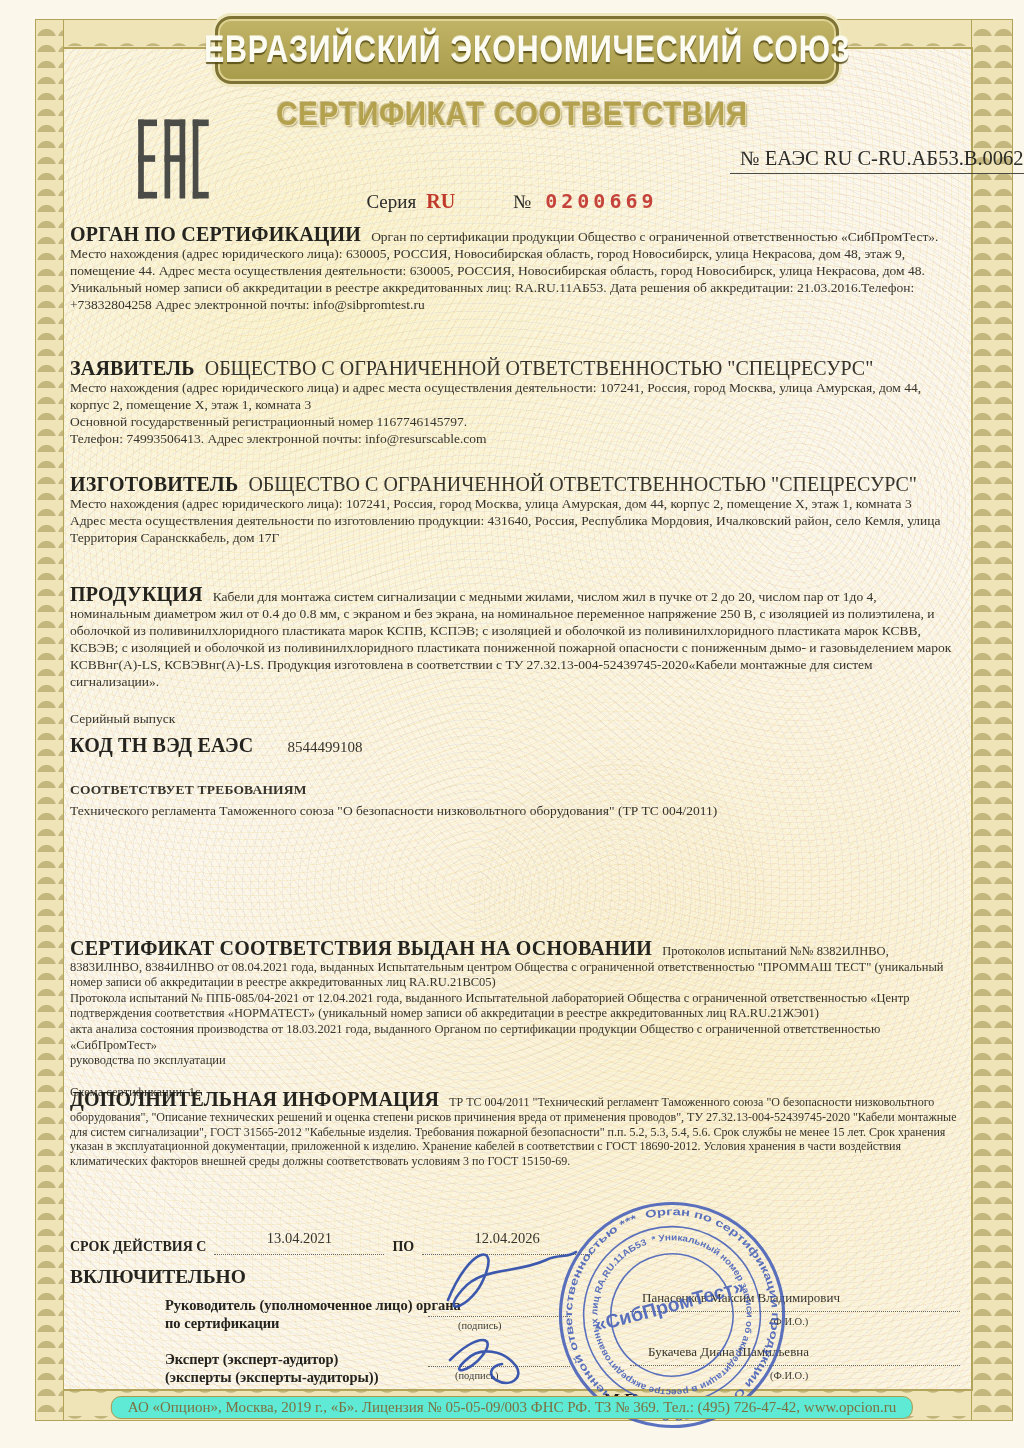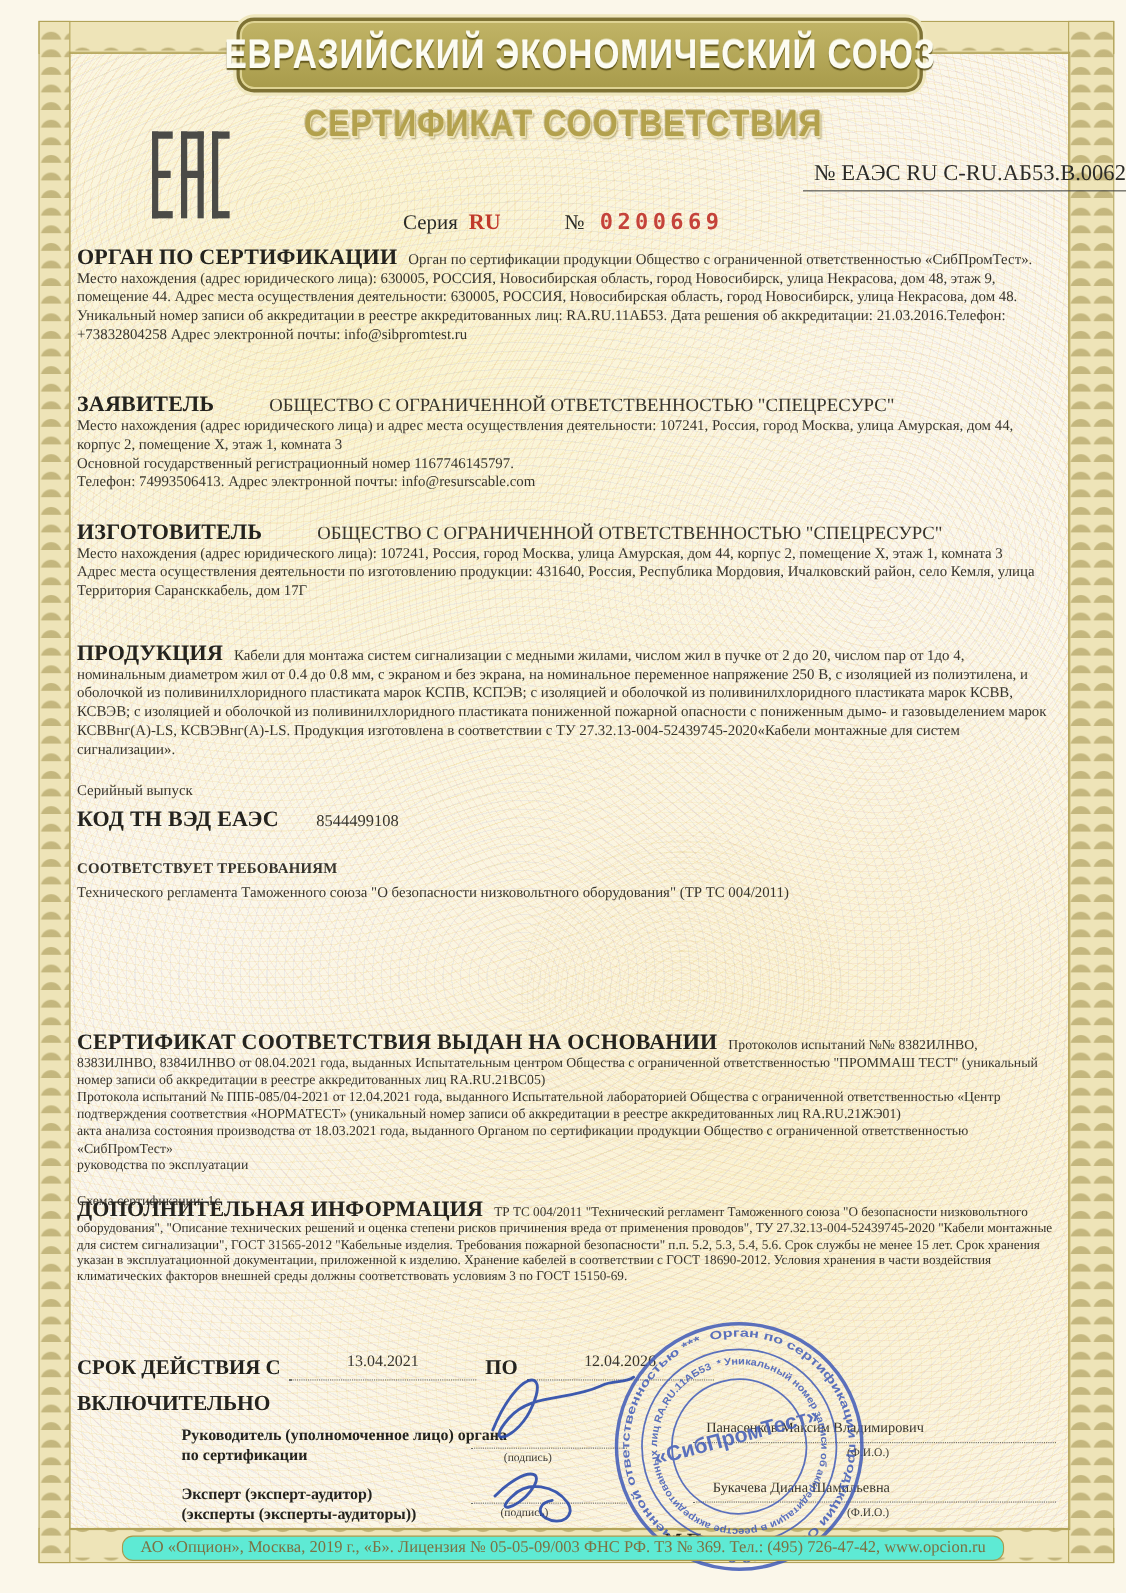--- a/index.html
+++ b/index.html
@@ -80,28 +80,28 @@
   .series .num-sign{font-size:19px;color:#2b2b28;margin-left:58px;}
   .series .num{font-family:"DejaVu Sans Mono","Liberation Mono",monospace;
     font-size:20px;font-weight:bold;letter-spacing:4px;color:#c5433a;margin-left:14px;}
   
   .eac{position:absolute;left:136px;top:112px;}
   
   .sec{position:absolute;left:70px;width:890px;}
   .sec p{margin:0;font-size:13.5px;line-height:17px;color:#37342c;}
   .h1{font-family:"Liberation Serif",serif;font-weight:bold;font-size:20px;color:#24231e;letter-spacing:.2px;}
   .hinline{margin-right:10px;}
-  .caps{font-size:17px;margin-left:40px;}
+  .caps{font-size:20px;}
   .sec .gap{height:4px;}
   .small p{font-size:12px;line-height:14.8px;}
   .basis p{font-size:12.5px;line-height:15.6px;}
   .tnved-val{font-size:15px;margin-left:34px;color:#37342c;}
   
   .validity{position:absolute;left:70px;top:1230px;display:flex;align-items:flex-end;}
-  .validity .big{font-size:19px;font-weight:bold;color:#24231e;}
+  .validity .big{font-size:14px;font-weight:bold;color:#24231e;}
   .dateline{width:170px;border-bottom:1px dotted #6b6b64;text-align:center;
     font-size:14.5px;color:#37342c;padding-bottom:7px;margin:0 8px;}
   .incl{position:absolute;left:70px;top:1266px;font-size:19.5px;font-weight:bold;color:#24231e;}
   
   .sig-label{position:absolute;left:165px;width:300px;font-size:14.5px;font-weight:bold;line-height:18px;color:#24231e;}
   .sigline{position:absolute;border-bottom:1px dotted #6b6b64;}
   .cap{position:absolute;font-size:10.5px;color:#3e3c36;}
   .fio-name{position:absolute;font-size:13px;color:#37342c;white-space:nowrap;}
   .mp{position:absolute;left:604px;top:1390px;font-size:17px;font-weight:bold;color:#1d1c19;}
   

